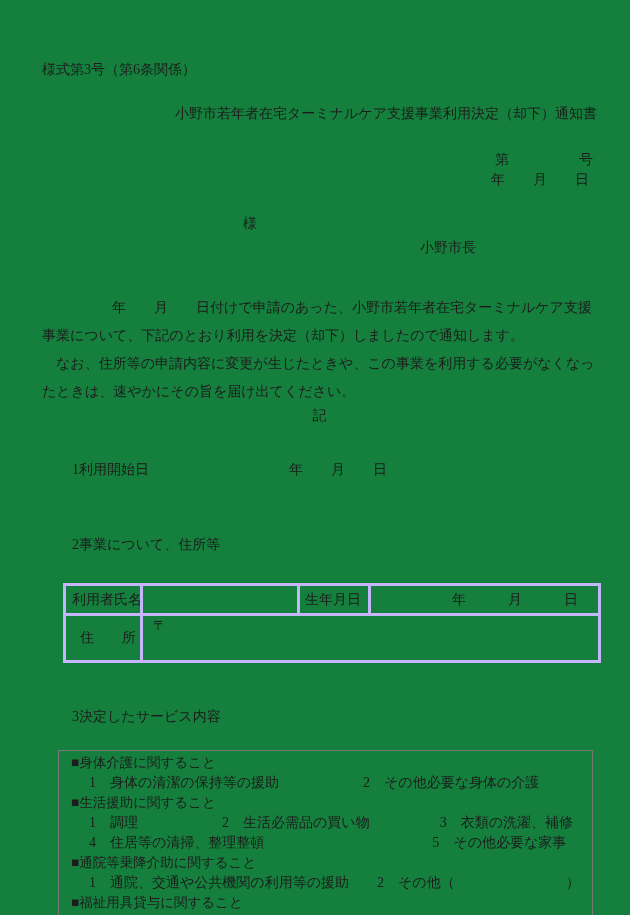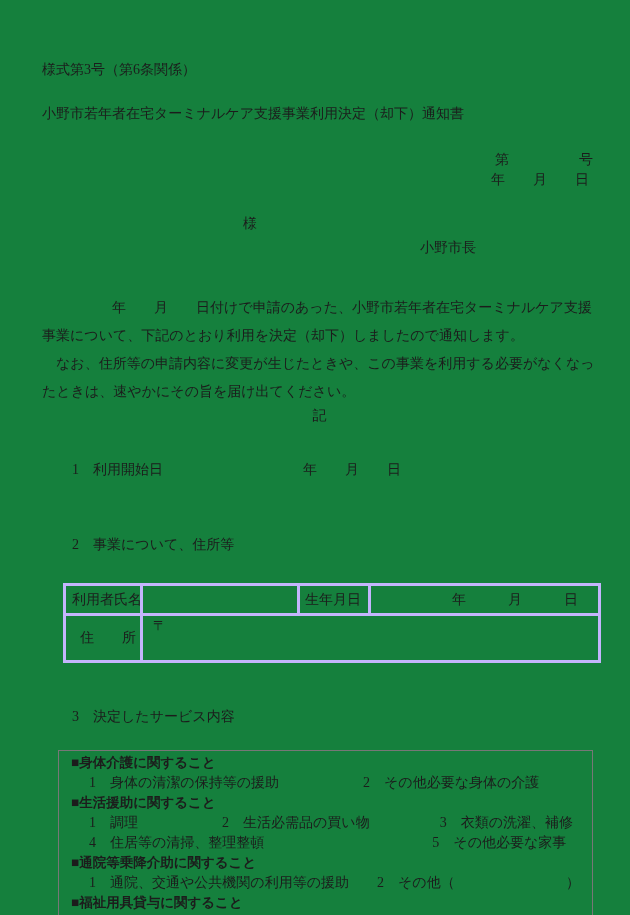--- a/index.html
+++ b/index.html
@@ -10,33 +10,33 @@
     background:#15803d;
     box-sizing:border-box;
     padding:60px 33px 0 42px;
     font-family:"Liberation Serif","DejaVu Serif",serif;
     font-size:14px;
     color:#1c1c1c;
     overflow:hidden;
   }
   .line { line-height:20px; white-space:pre; }
   .form-number { }
-  .doc-title { text-align:left; margin-top:24px; }
+  .doc-title { text-align:right; margin-top:24px; }
   .doc-number { text-align:right; margin-top:26px; padding-right:4px; }
   .issue-date { text-align:right; padding-right:8px; }
   .addressee { margin-top:24px; padding-left:201px; }
   .sender { margin-top:4px; padding-left:378px; }
   .body-para { margin-top:36px; }
   .body-para .line { line-height:28px; }
   .record { text-align:center; }
   .section-line { margin-top:14px; margin-left:16px; }
   .sec2 { margin-top:15px; }
   .sec3 { margin-top:24px; }
   .sec-num { display:inline-block; }
-  .sec-label { margin-left:14px; }
+  .sec-label { }
   .date-ph { margin-left:140px; }
   table.user-table {
     margin-top:8px; margin-left:21px;
     border-collapse:collapse; table-layout:fixed;
     width:535px; font-size:14px; color:#1c1c1c;
   }
   table.user-table td { border:3px solid #c4b5fd; white-space:pre; overflow:hidden; }
   tr.row-name td { height:25px; }
   tr.row-addr td { height:42px; }
   td.name-label { padding-left:6px; }
@@ -46,21 +46,21 @@
   td.addr-value { vertical-align:top; padding:1px 0 0 10px; font-size:13px; }
   .svc-box {
     margin-top:3px; margin-left:16px;
     width:535px; box-sizing:border-box;
     border:1px solid #777;
     padding:2px 6px 10px 0;
   }
   .svc-line { line-height:20px; white-space:pre; }
   .svc-heading {
     font-family:"Liberation Sans","DejaVu Sans",sans-serif;
-    font-weight:bold; padding-left:12px; font-size:13.5px;
+    font-weight:normal; padding-left:12px; font-size:13.5px;
   }
   .svc-items { padding-left:30px; display:flex; padding-right:6px;text-align:right; }
   .svc-close { margin-left:auto; }
 </style>
 </head>
 <body>
 
 <div class="page">
 
   <div class="line form-number">様式第3号（第6条関係）</div>

